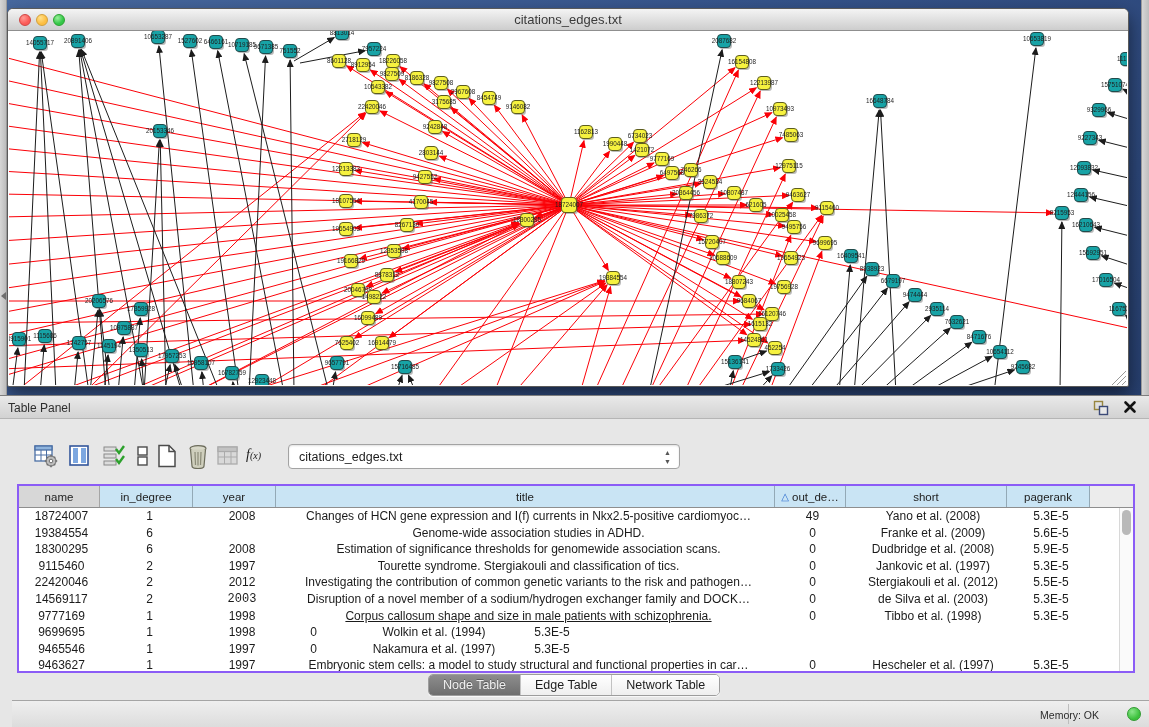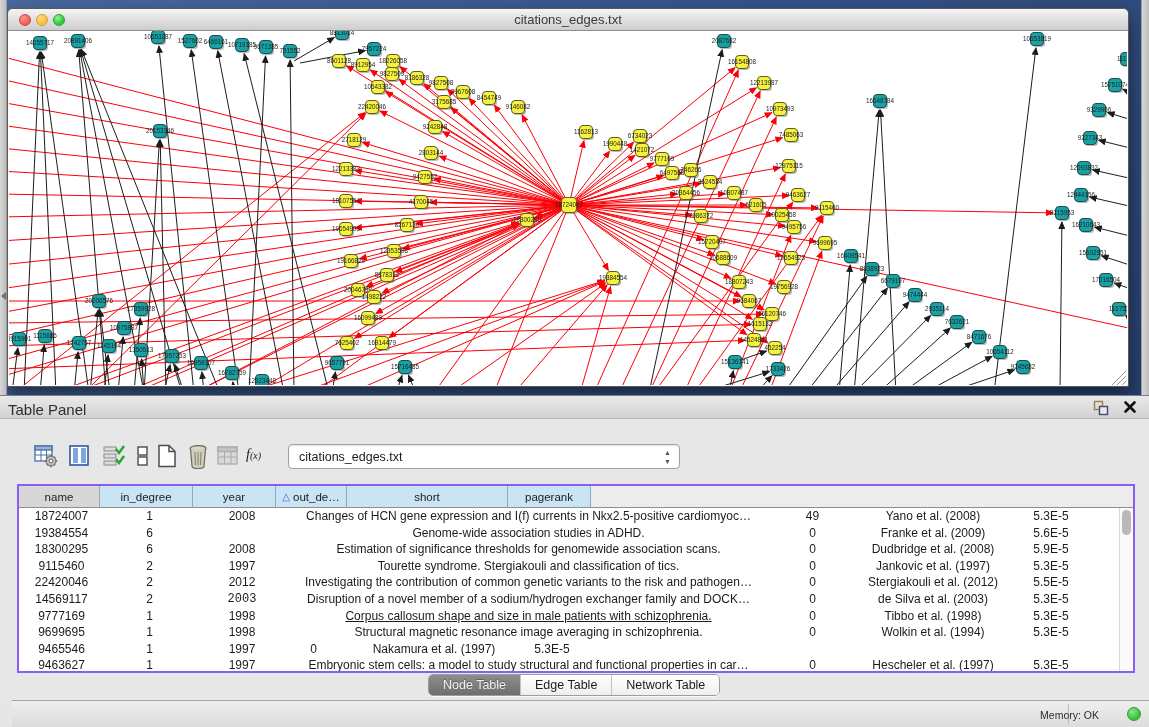--- a/index.html
+++ b/index.html
@@ -25,21 +25,21 @@
   .light.red{left:11px;background:radial-gradient(circle at 35% 30%,#ff9a93,#fc5b57 60%);border:1px solid #d04542;}
   .light.yellow{left:28px;background:radial-gradient(circle at 35% 30%,#ffe089,#fdbe41 60%);border:1px solid #d2a03a;}
   .light.green{left:45px;background:radial-gradient(circle at 35% 30%,#9af09a,#34c748 60%);border:1px solid #2aa22f;}
   #win-title{position:absolute;left:0;right:0;top:3px;text-align:center;font-size:13px;color:#3a3a3a;}
   #canvas{position:absolute;left:1px;right:1px;top:22px;bottom:1px;background:#fff;overflow:hidden;}
   #net-svg{display:block;}
 
   
   #panel-header{position:absolute;left:0;top:395px;width:1149px;height:24px;
       background:linear-gradient(#e9e9e9,#d2d2d2);border-top:1px solid #7e7e7e;border-bottom:1px solid #b5b5b5;}
-  #panel-title{position:absolute;left:8px;top:5px;font-size:15px;color:#2e2e2e;}
+  #panel-title{position:absolute;left:8px;top:5px;font-size:12px;color:#2e2e2e;}
   #float-btn{position:absolute;right:40px;top:4px;width:16px;height:16px;cursor:pointer;}
   #close-btn{position:absolute;right:12px;top:4px;width:14px;height:14px;cursor:pointer;}
   #panel-body{position:absolute;left:0;top:419px;width:1149px;height:281px;background:#e7e7e7;}
 
   
   #toolbar{position:absolute;left:0;top:24px;width:1149px;height:30px;}
   .tb-icon{position:absolute;top:0;width:24px;height:26px;cursor:pointer;}
   #combo{position:absolute;left:288px;top:1px;width:392px;height:25px;background:#fff;
       border:1px solid #a3a3a3;border-radius:4px;box-shadow:inset 0 1px 2px rgba(0,0,0,.12);}
   #combo-value{position:absolute;left:10px;top:5px;font-size:12.5px;color:#1c1c1c;}
@@ -723,20 +723,21 @@
         <span id="combo-value">citations_edges.txt</span>
         <div id="combo-stepper">▲<br>▼</div>
       </div>
     </div>
 
     <div id="datatable">
       <div class="hdr-row" id="hdr-row">
           <div class="hdr-cell gray" style="width: 81px; flex: 0 0 81px;">name</div>
           <div class="hdr-cell" style="width: 93px; flex: 0 0 93px;">in_degree</div>
           <div class="hdr-cell" style="width: 83px; flex: 0 0 83px;">year</div>
+          <div class="hdr-cell" style="width: 499px; flex: 0 0 499px;">title</div>
           <div class="hdr-cell" style="width: 71px; flex: 0 0 71px;"><span class="sort">△</span>out_de…</div>
           <div class="hdr-cell" style="width: 161px; flex: 0 0 161px;">short</div>
           <div class="hdr-cell" style="width: 83px; flex: 0 0 83px;">pagerank</div>
           <div class="hdr-fill"></div>
         </div>
       <div id="rows">
           <div class="tbl-row">
             <div class="tbl-cell" style="width: 81px; flex: 0 0 81px; padding-left: 4px;">18724007</div>
             <div class="tbl-cell" style="width: 93px; flex: 0 0 93px; padding-left: 6px;">1</div>
             <div class="tbl-cell" style="width: 83px; flex: 0 0 83px; padding-left: 15px;">2008</div>
@@ -796,21 +797,20 @@
             <div class="tbl-cell" style="width: 83px; flex: 0 0 83px; padding-left: 15px;">1998</div>
             <div class="tbl-cell" style="width: 499px; flex: 0 0 499px; padding-left: 6px; text-decoration: underline;">Corpus callosum shape and size in male patients with schizophrenia.</div>
             <div class="tbl-cell" style="width: 71px; flex: 0 0 71px; padding-left: 4px;">0</div>
             <div class="tbl-cell" style="width: 161px; flex: 0 0 161px; padding-left: 13px;">Tibbo et al. (1998)</div>
             <div class="tbl-cell" style="width: 83px; flex: 0 0 83px; padding-left: 5px;">5.3E-5</div>
           </div>
           <div class="tbl-row">
             <div class="tbl-cell" style="width: 81px; flex: 0 0 81px; padding-left: 4px;">9699695</div>
             <div class="tbl-cell" style="width: 93px; flex: 0 0 93px; padding-left: 6px;">1</div>
             <div class="tbl-cell" style="width: 83px; flex: 0 0 83px; padding-left: 15px;">1998</div>
-            <div class="tbl-cell" style="width: 499px; flex: 0 0 499px; padding-left: 6px;">Structural magnetic resonance image averaging in schizophrenia.</div>
             <div class="tbl-cell" style="width: 71px; flex: 0 0 71px; padding-left: 4px;">0</div>
             <div class="tbl-cell" style="width: 161px; flex: 0 0 161px; padding-left: 13px;">Wolkin et al. (1994)</div>
             <div class="tbl-cell" style="width: 83px; flex: 0 0 83px; padding-left: 5px;">5.3E-5</div>
           </div>
           <div class="tbl-row">
             <div class="tbl-cell" style="width: 81px; flex: 0 0 81px; padding-left: 4px;">9465546</div>
             <div class="tbl-cell" style="width: 93px; flex: 0 0 93px; padding-left: 6px;">1</div>
             <div class="tbl-cell" style="width: 83px; flex: 0 0 83px; padding-left: 15px;">1997</div>
             <div class="tbl-cell" style="width: 71px; flex: 0 0 71px; padding-left: 4px;">0</div>
             <div class="tbl-cell" style="width: 161px; flex: 0 0 161px; padding-left: 13px;">Nakamura et al. (1997)</div>

